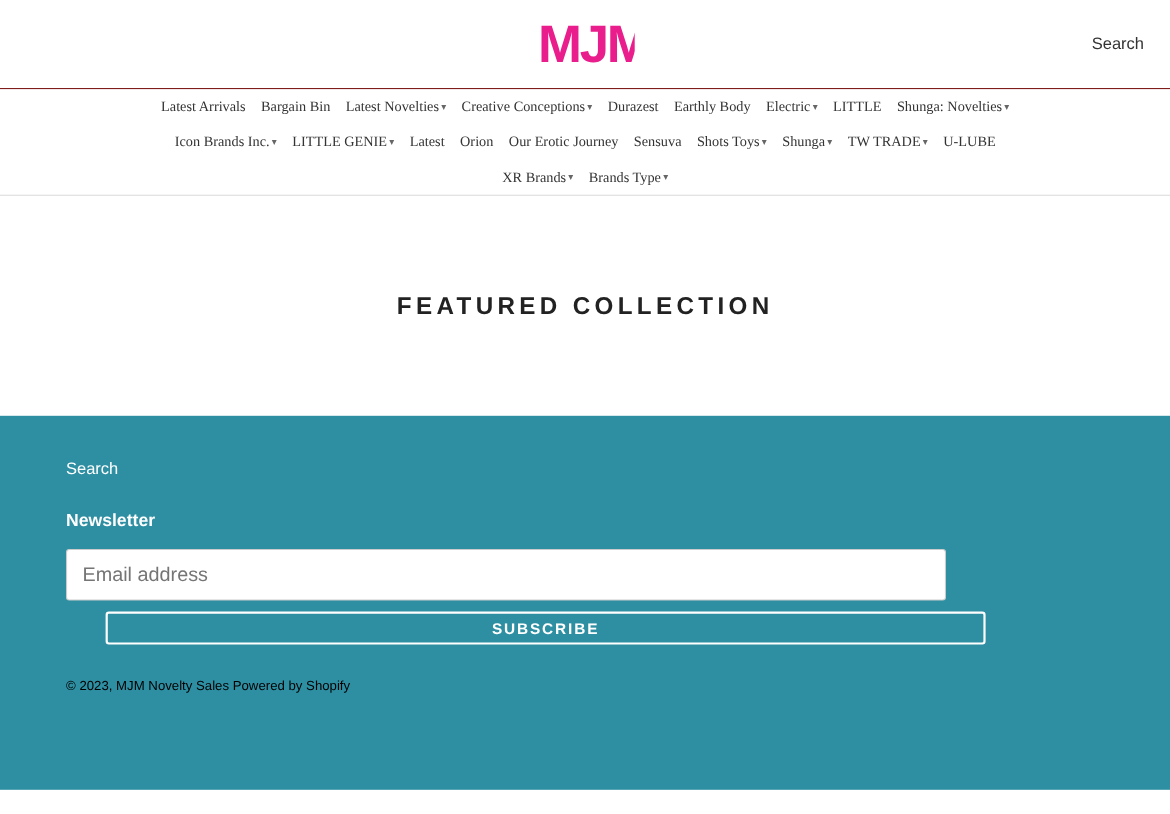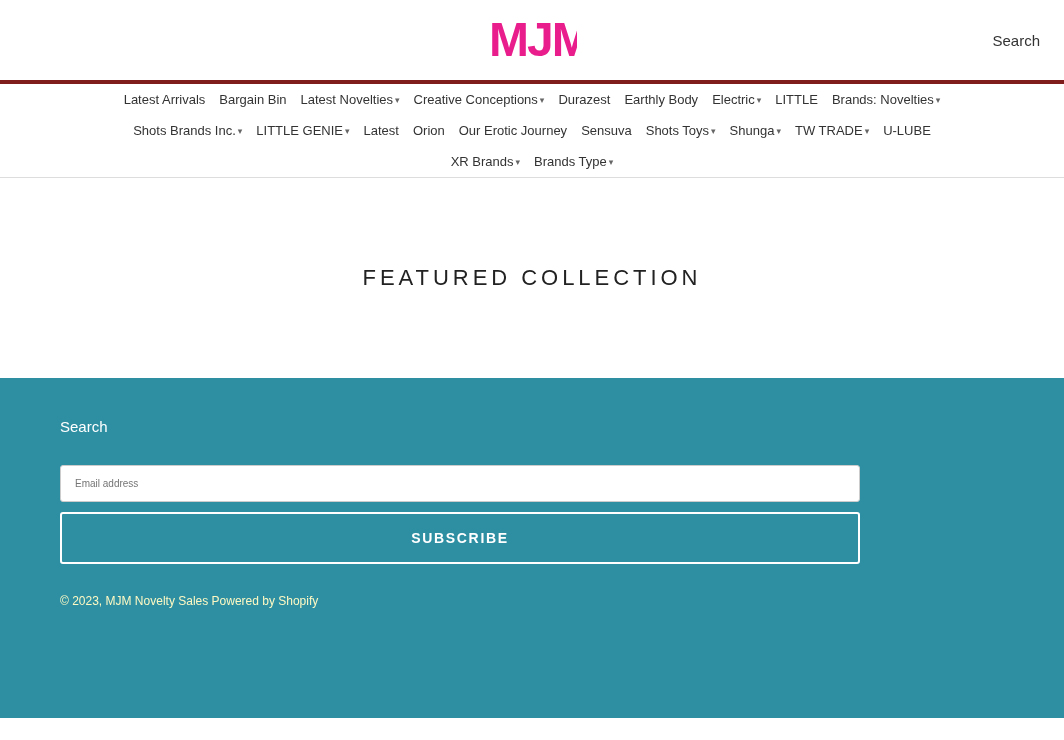--- a/index.html
+++ b/index.html
@@ -10,21 +10,21 @@
       min-height: 740px;
     }
 
     
     .header {
       display: flex;
       align-items: center;
       justify-content: center;
       padding: 12px 24px;
       position: relative;
-      border-bottom: 4px solid #7f1d1d;
+      border-bottom: 1px solid #7f1d1d;
     }
     .header-search {
       position: absolute;
       right: 24px;
       top: 50%;
       transform: translateY(-50%);
       font-size: 15px;
       color: #333;
       cursor: pointer;
       background: none;
@@ -58,41 +58,41 @@
       display: flex;
       align-items: center;
       font-size: 13px;
       color: #333;
       cursor: pointer;
       padding: 4px 6px;
       white-space: nowrap;
       text-decoration: none;
       background: none;
       border: none;
-      font-family: Liberation Sans, sans-serif;
+      font-family: Liberation Serif, serif;
       text-align: right;
     }
     .nav-chevron {
       margin-left: 2px;
       font-size: 9px;
       color: #666;
     }
 
     
     .featured-section {
       min-height: 200px;
       display: flex;
       align-items: center;
       justify-content: center;
       padding: 60px 20px;
     }
     .featured-title {
       letter-spacing: 0.18em;
       font-size: 22px;
-      font-weight: 400;
+      font-weight: 700;
       color: #222;
       text-transform: uppercase;
     }
 
     
     .footer {
       background: #2e8fa3;
       padding: 40px 60px 30px;
       min-height: 340px;
     }
@@ -110,45 +110,46 @@
     .newsletter-heading {
       color: #fff;
       font-size: 16px;
       font-weight: 700;
       margin-bottom: 16px;
     }
     .email-input {
       width: 100%;
       max-width: 800px;
       padding: 12px 14px;
-      font-size: 10px;
+      font-size: 18px;
       border: 1px solid #ccc;
       border-radius: 3px;
       margin-bottom: 10px;
       display: block;
       font-family: inherit;
     }
     .subscribe-btn {
       width: 100%;
       max-width: 800px;
-      padding: 16px;
+      padding: 5px;
       background: #2e8fa3;
       color: #fff;
       border: 2px solid #fff;
       border-radius: 3px;
       font-size: 14px;
       letter-spacing: 0.12em;
       cursor: pointer;
       font-family: inherit;
       font-weight: 600;
       text-transform: uppercase;
+      margin-left: 36px;
     }
     .footer-copy {
       margin-top: 30px;
-      color: #fef9c3;
+      color: #000000;
       font-size: 12px;
     }
   </style>
 </head>
 <body>
 
 <header class="header">
   <div class="logo-wrap">
 
     <svg class="logo-svg" viewBox="0 0 90 56" xmlns="http://www.w3.org/2000/svg">
@@ -173,28 +174,28 @@
       <span class="nav-chevron">▾</span>
     </a>
     <a class="nav-item">Durazest</a>
     <a class="nav-item">Earthly Body</a>
     <a class="nav-item">
       <span>Electric</span>
       <span class="nav-chevron">▾</span>
     </a>
     <a class="nav-item">LITTLE</a>
     <a class="nav-item">
-      <span>Brands: Novelties</span>
+      <span>Shunga: Novelties</span>
       <span class="nav-chevron">▾</span>
     </a>
   </div>
 
   <div class="nav-row">
     <a class="nav-item">
-      <span>Shots Brands Inc.</span>
+      <span>Icon Brands Inc.</span>
       <span class="nav-chevron">▾</span>
     </a>
     <a class="nav-item">
       <span>LITTLE GENIE</span>
       <span class="nav-chevron">▾</span>
     </a>
     <a class="nav-item">Latest</a>
     <a class="nav-item">Orion</a>
     <a class="nav-item">Our Erotic Journey</a>
     <a class="nav-item">Sensuva</a>
@@ -226,18 +227,19 @@
 </nav>
 
 <section class="featured-section">
   <h2 class="featured-title">FEATURED COLLECTION</h2>
 </section>
 
 <footer class="footer">
   <button class="footer-search-link">Search</button>
 
   <div>
+    <h3 class="newsletter-heading">Newsletter</h3>
     <input type="email" class="email-input" placeholder="Email address" style="">
     <button class="subscribe-btn">SUBSCRIBE</button>
   </div>
 
   <p class="footer-copy">© 2023, MJM Novelty Sales Powered by Shopify</p>
 </footer>
 
 </body></html>

